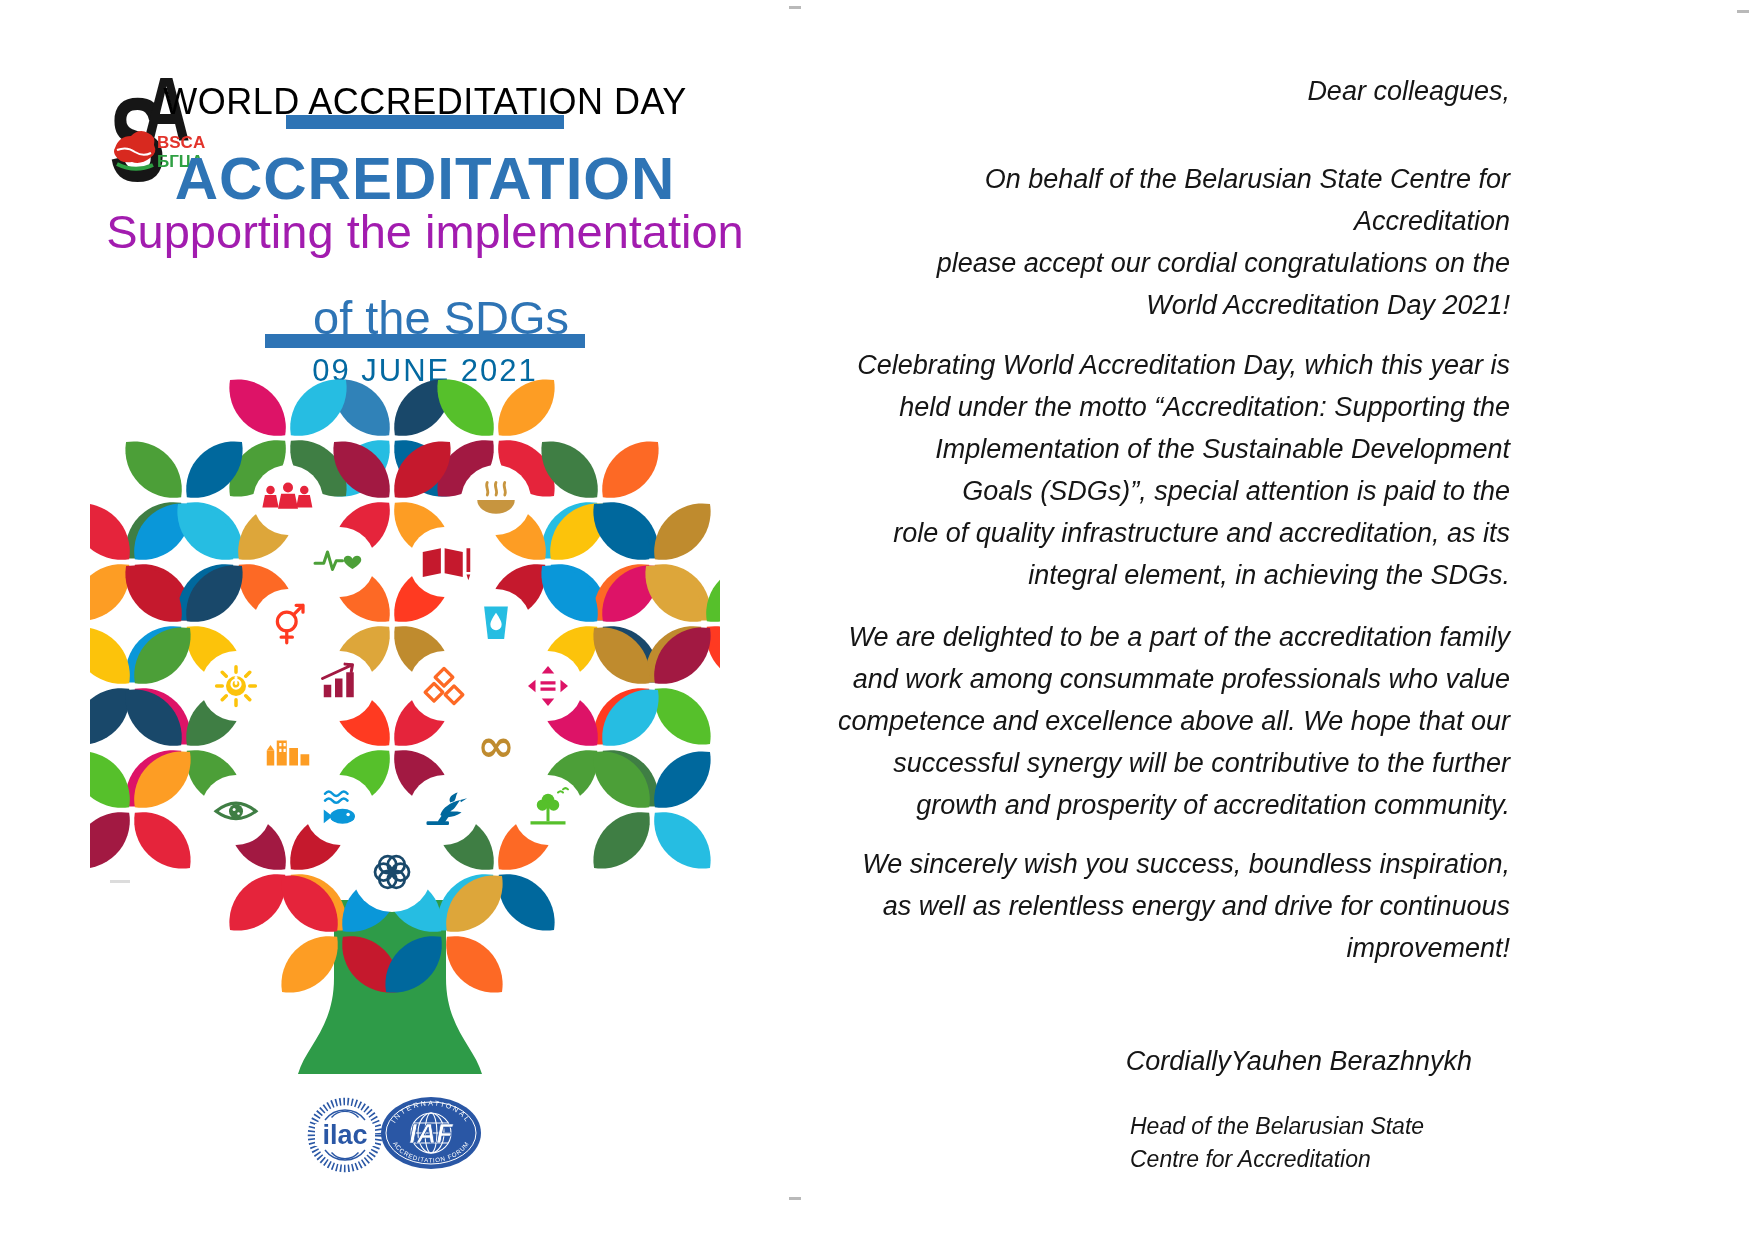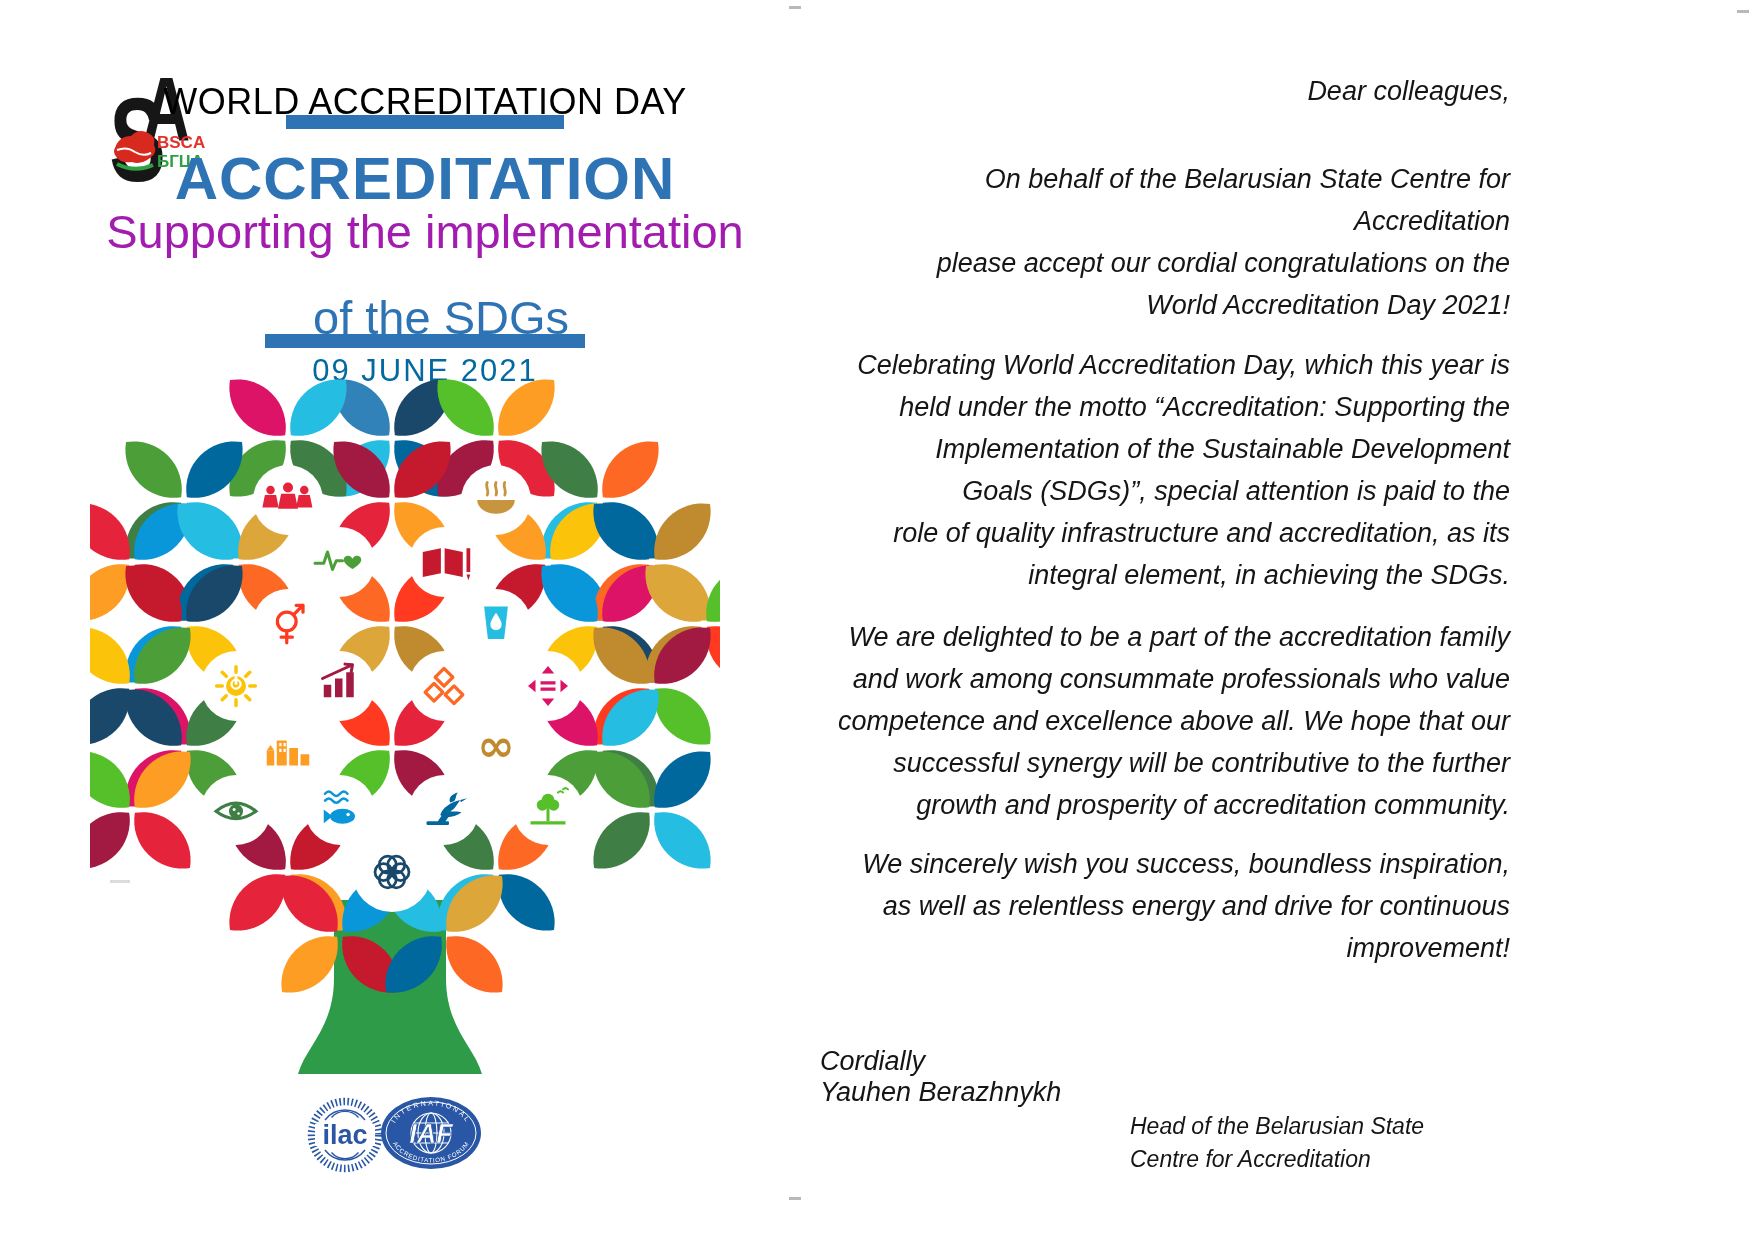--- a/index.html
+++ b/index.html
@@ -26,22 +26,22 @@
   .letter{position:absolute;left:770px;top:0;width:740px;height:1241px;
           font-style:italic;color:#151515;}
   .letter .line-block{position:absolute;width:100%;text-align:right;
           font-size:27px;line-height:42px;white-space:pre-line;}
   .greeting{top:70px;font-size:29px;}
   .para1{top:158px;}
   .para2{top:344px;}
   .para3{top:616px;}
   .para4{top:843px;}
   .sig-row{position:absolute;top:1046px;left:0;width:100%;display:flex;
-           justify-content:space-between;box-sizing:border-box;padding:0 38px 0 50px;
-           font-size:27px;flex-direction:column;}
+           justify-content:flex-end;box-sizing:border-box;padding:0 38px 0 50px;
+           font-size:27px;}
   .sig-title{position:absolute;top:1110px;left:360px;width:380px;
              font-size:23px;line-height:33px;white-space:pre-line;}
   
   .mark{position:absolute;background:#b9b9b9;}
 </style>
 </head>
 <body>
 
 <div class="page">
 

